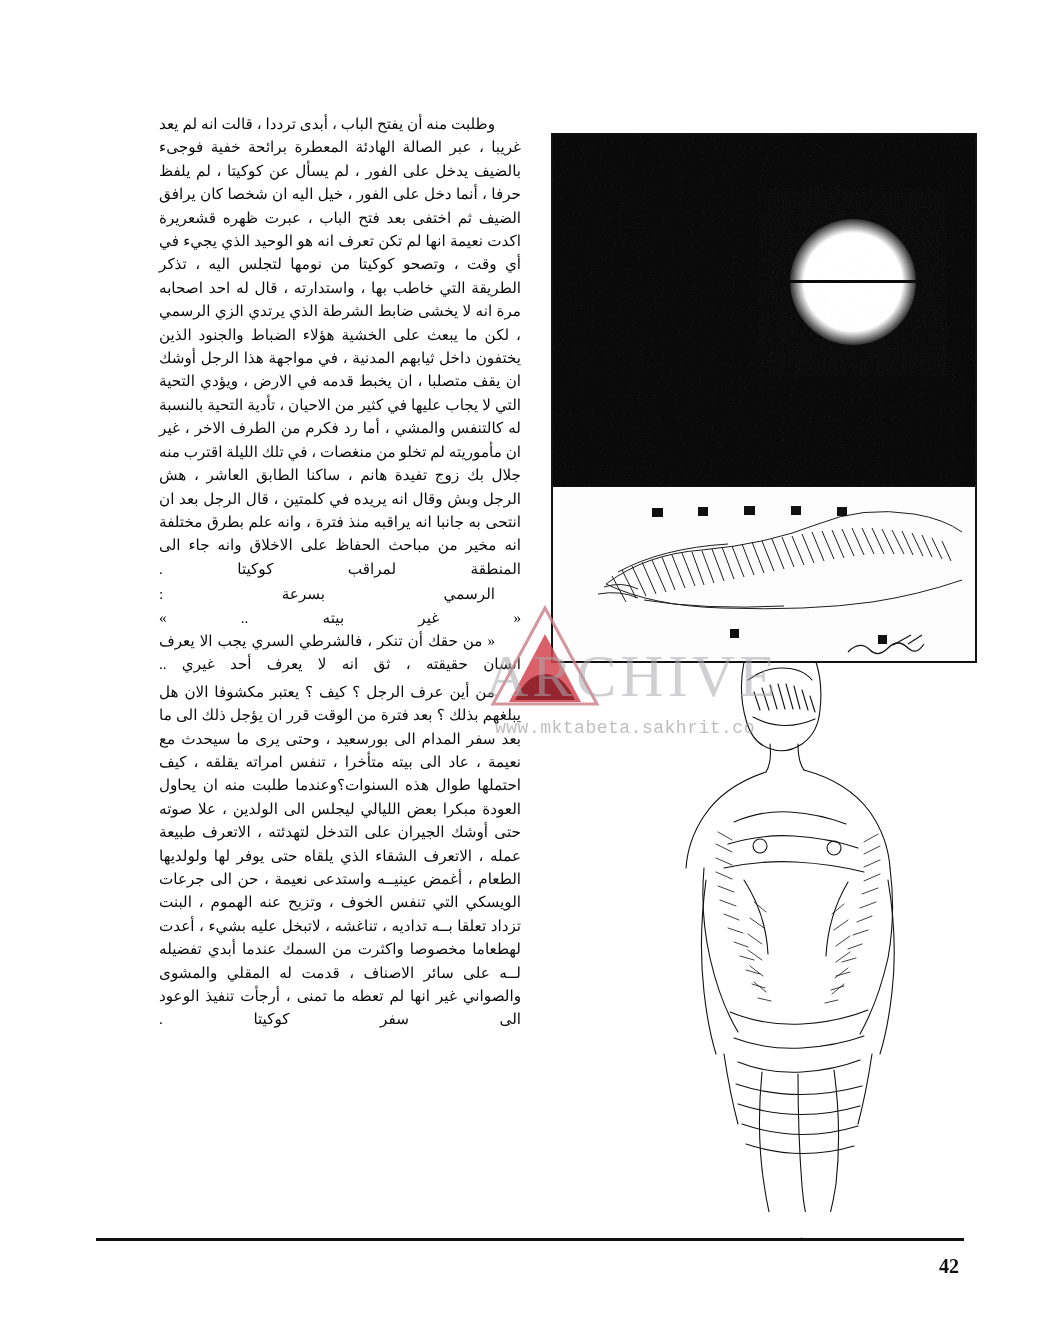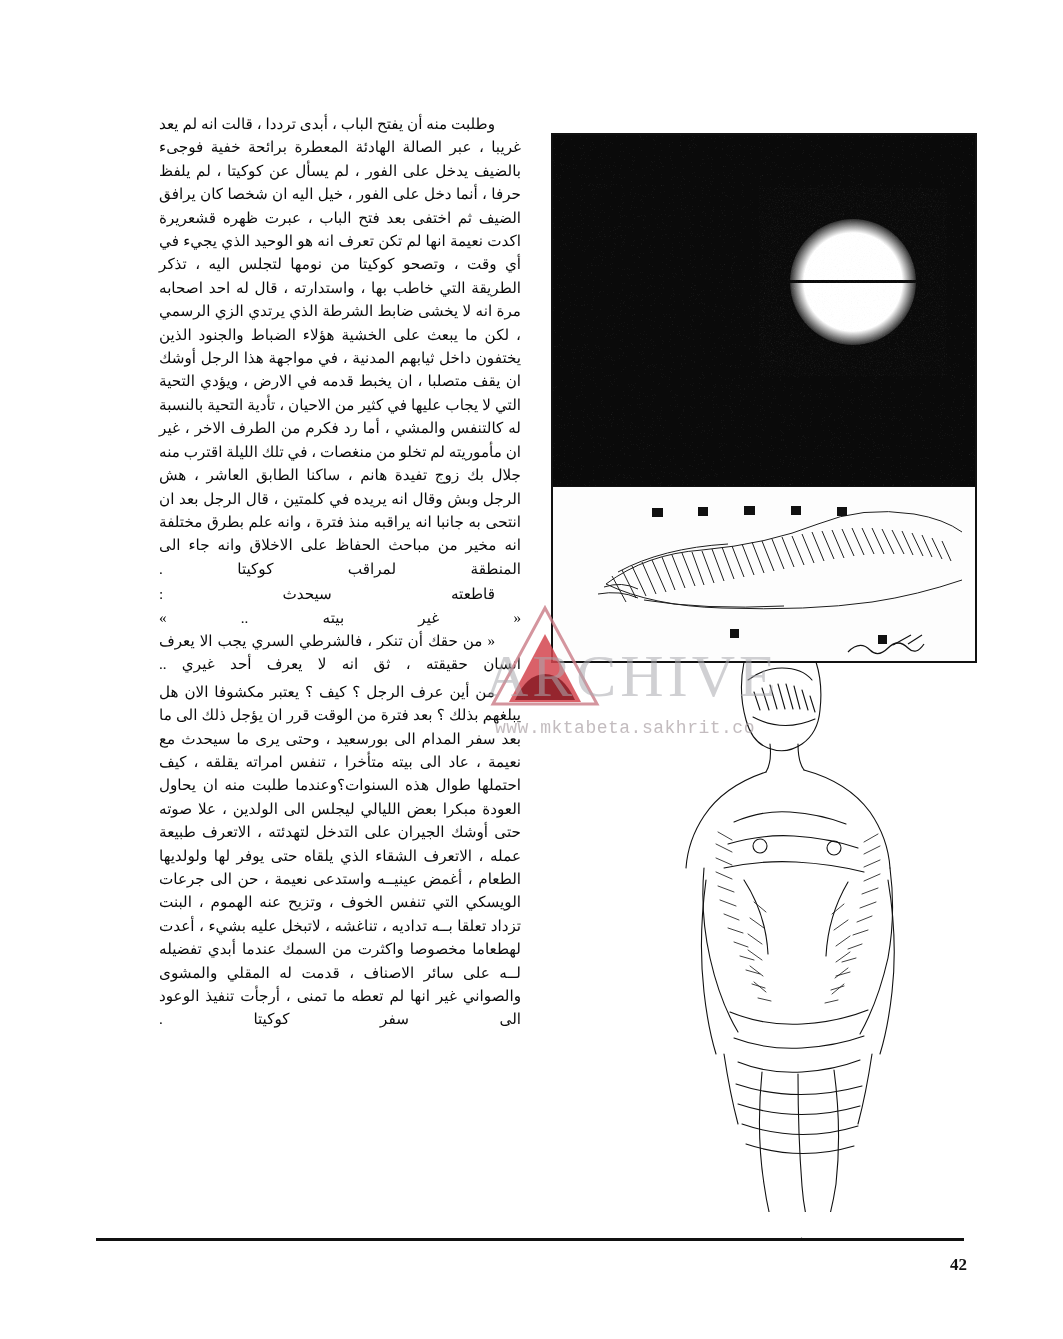--- a/index.html
+++ b/index.html
@@ -98,44 +98,44 @@
   .footer-rule {
     position: absolute;
     left: 96px;
     top: 1238px;
     width: 868px;
     height: 3px;
     background: #111;
   }
   .page-number {
     position: absolute;
-    right: 96px;
+    right: 104px;
     top: 1255px;
     font-family: "Liberation Serif", serif;
-    font-size: 17px;
+    font-size: 20px;
     font-weight: bold;
     color: #111;
   }
   .dot-mark {
     position: absolute;
     left: 800px;
     top: 1228px;
     font-size: 12px;
     color: #333;
   }
 </style>
 </head>
 <body>
 
 <div class="page">
 
   <div class="text-col">
     <p class="indent">وطلبت منه أن يفتح الباب ، أبدى ترددا ، قالت انه لم يعد غريبا ، عبر الصالة الهادئة المعطرة برائحة خفية فوجىء بالضيف يدخل على الفور ، لم يسأل عن كوكيتا ، لم يلفظ حرفا ، أنما دخل على الفور ، خيل اليه ان شخصا كان يرافق الضيف ثم اختفى بعد فتح الباب ، عبرت ظهره قشعريرة اكدت نعيمة انها لم تكن تعرف انه هو الوحيد الذي يجيء في أي وقت ، وتصحو كوكيتا من نومها لتجلس اليه ، تذكر الطريقة التي خاطب بها ، واستدارته ، قال له احد اصحابه مرة انه لا يخشى ضابط الشرطة الذي يرتدي الزي الرسمي ، لكن ما يبعث على الخشية هؤلاء الضباط والجنود الذين يختفون داخل ثيابهم المدنية ، في مواجهة هذا الرجل أوشك ان يقف متصلبا ، ان يخبط قدمه في الارض ، ويؤدي التحية التي لا يجاب عليها في كثير من الاحيان ، تأدية التحية بالنسبة له كالتنفس والمشي ، أما رد فكرم من الطرف الاخر ، غير ان مأموريته لم تخلو من منغصات ، في تلك الليلة اقترب منه جلال بك زوج تفيدة هانم ، ساكنا الطابق العاشر ، هش الرجل وبش وقال انه يريده في كلمتين ، قال الرجل بعد ان انتحى به جانبا انه يراقبه منذ فترة ، وانه علم بطرق مختلفة انه مخير من مباحث الحفاظ على الاخلاق وانه جاء الى المنطقة لمراقب كوكيتا .</p>
     <div class="para-gap"></div>
-    <p class="quote-line" style="text-indent:26px">قاطعته سيحدث :</p>
+    <p class="quote-line" style="text-indent:26px">الرسمي بسرعة :</p>
     <p class="quote-line">« غير بيته .. »</p>
     <p class="indent">« من حقك أن تنكر ، فالشرطي السري يجب الا يعرف انسان حقيقته ، ثق انه لا يعرف أحد غيري ..</p>
     <div class="para-gap"></div>
     <div class="para-gap"></div>
     <p class="indent">من أين عرف الرجل ؟ كيف ؟ يعتبر مكشوفا الان هل يبلغهم بذلك ؟ بعد فترة من الوقت قرر ان يؤجل ذلك الى ما بعد سفر المدام الى بورسعيد ، وحتى يرى ما سيحدث مع نعيمة ، عاد الى بيته متأخرا ، تنفس امراته يقلقه ، كيف احتملها طوال هذه السنوات؟وعندما طلبت منه ان يحاول العودة مبكرا بعض الليالي ليجلس الى الولدين ، علا صوته حتى أوشك الجيران على التدخل لتهدئته ، الاتعرف طبيعة عمله ، الاتعرف الشقاء الذي يلقاه حتى يوفر لها ولولديها الطعام ، أغمض عينيــه واستدعى نعيمة ، حن الى جرعات الويسكي التي تنفس الخوف ، وتزيح عنه الهموم ، البنت تزداد تعلقا بــه تداديه ، تناغشه ، لاتبخل عليه بشيء ، أعدت لهطعاما مخصوصا واكثرت من السمك عندما أبدي تفضيله لــه على سائر الاصناف ، قدمت له المقلي والمشوى والصواني غير انها لم تعطه ما تمنى ، أرجأت تنفيذ الوعود الى سفر كوكيتا .</p>
   </div>
 
   <div class="watermark">
     <svg class="wm-mark" viewBox="0 0 120 110">
       <path d="M60 8 L112 104 L8 104 Z" fill="none" stroke="#c97a86" stroke-width="3" opacity="0.8"></path>

